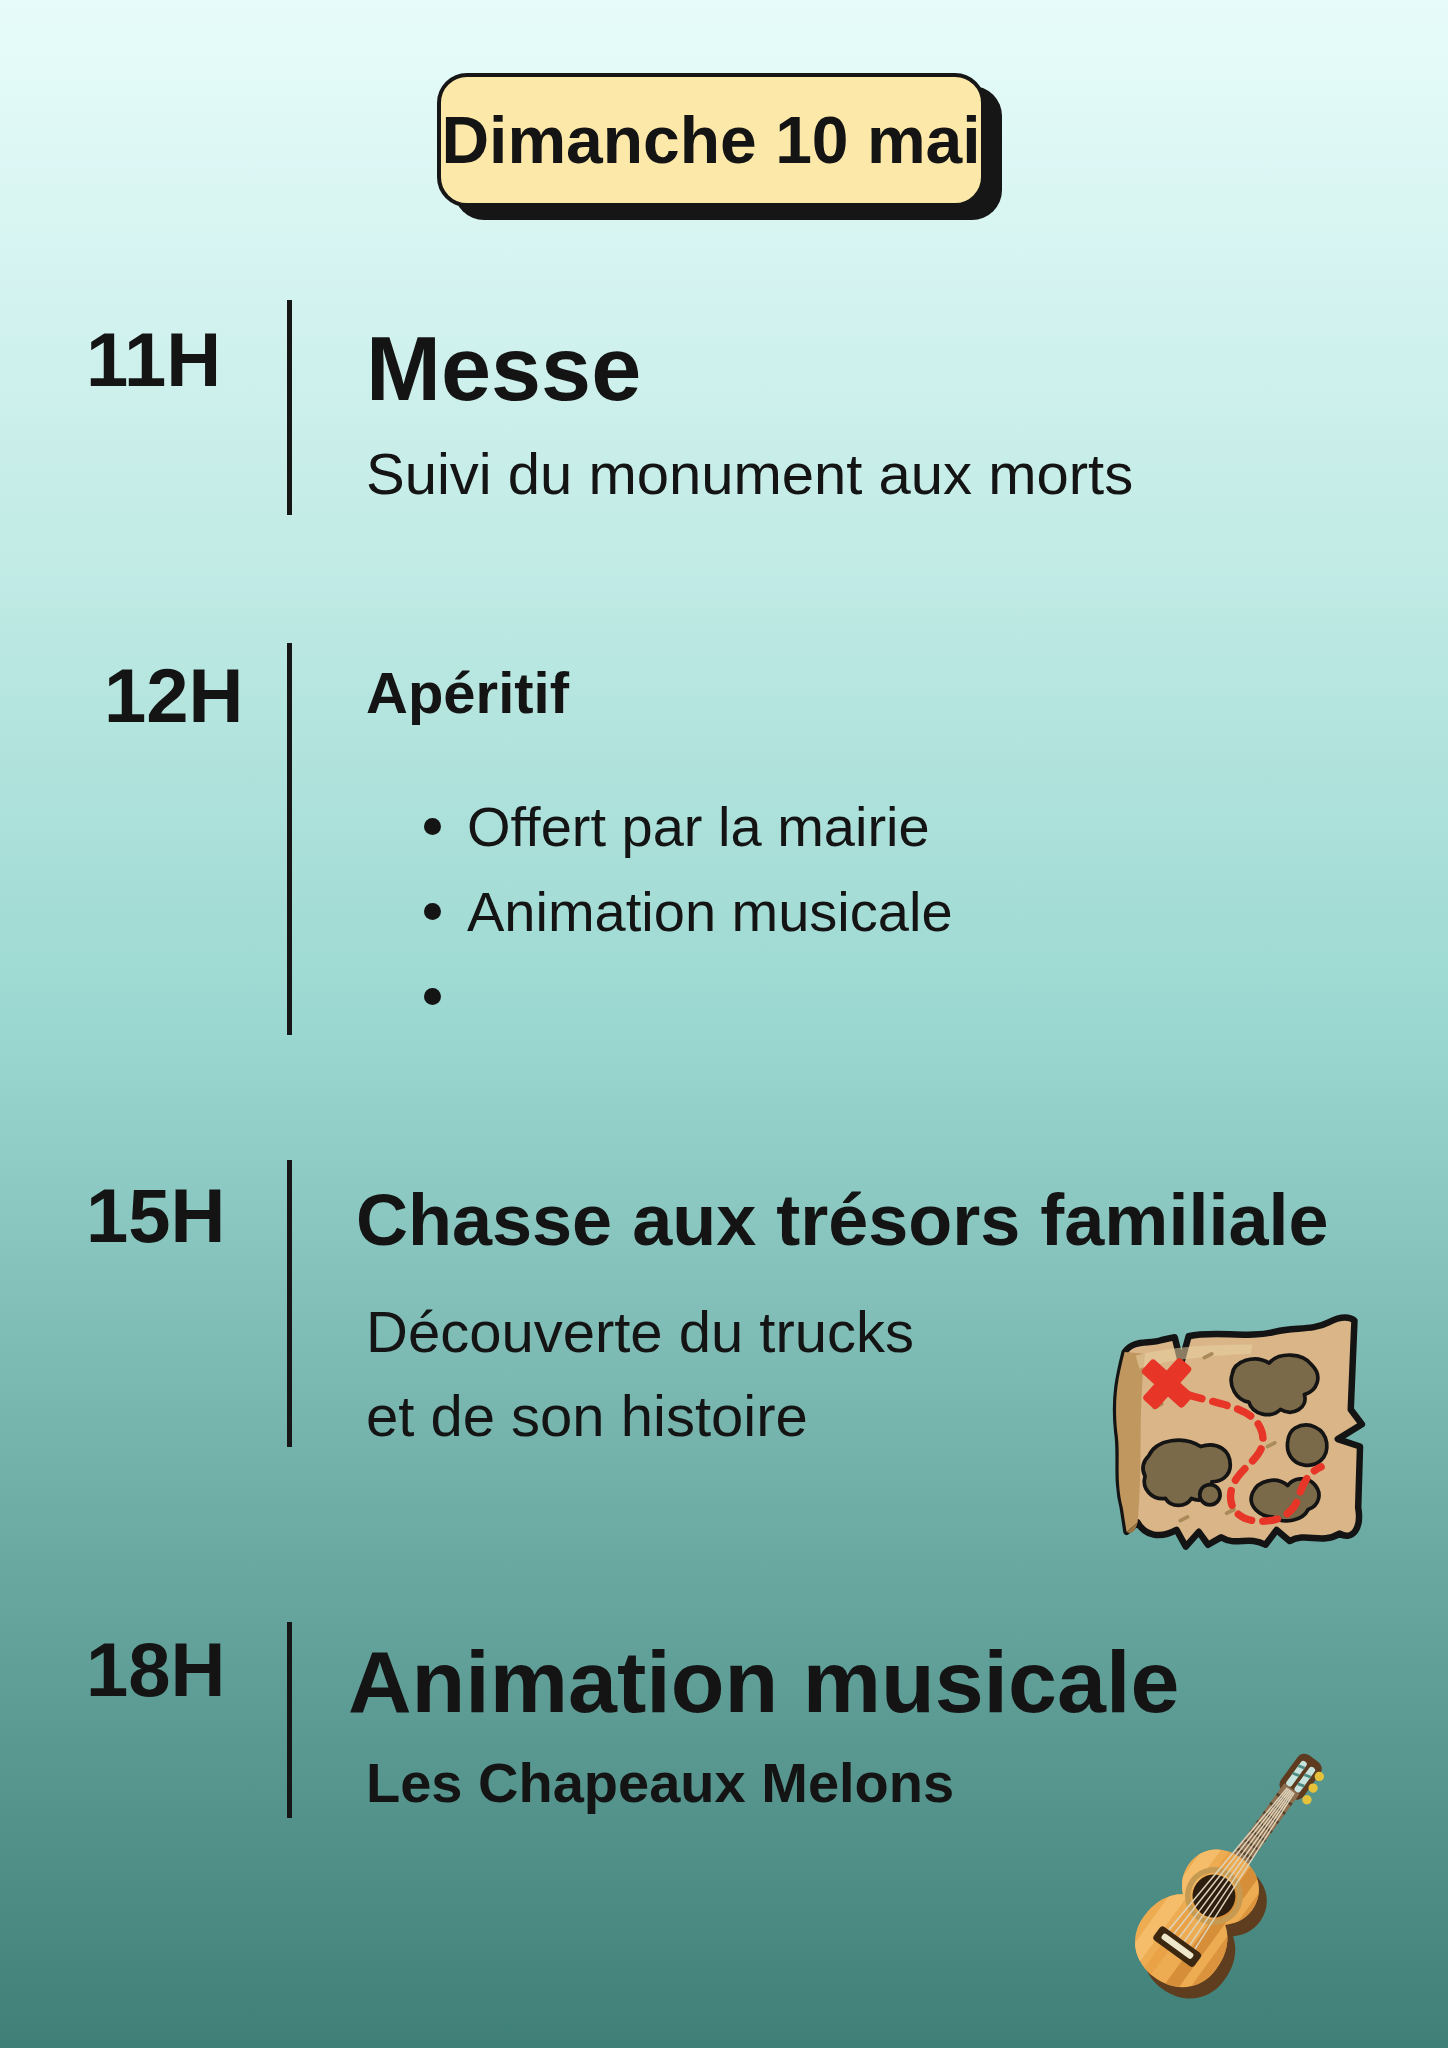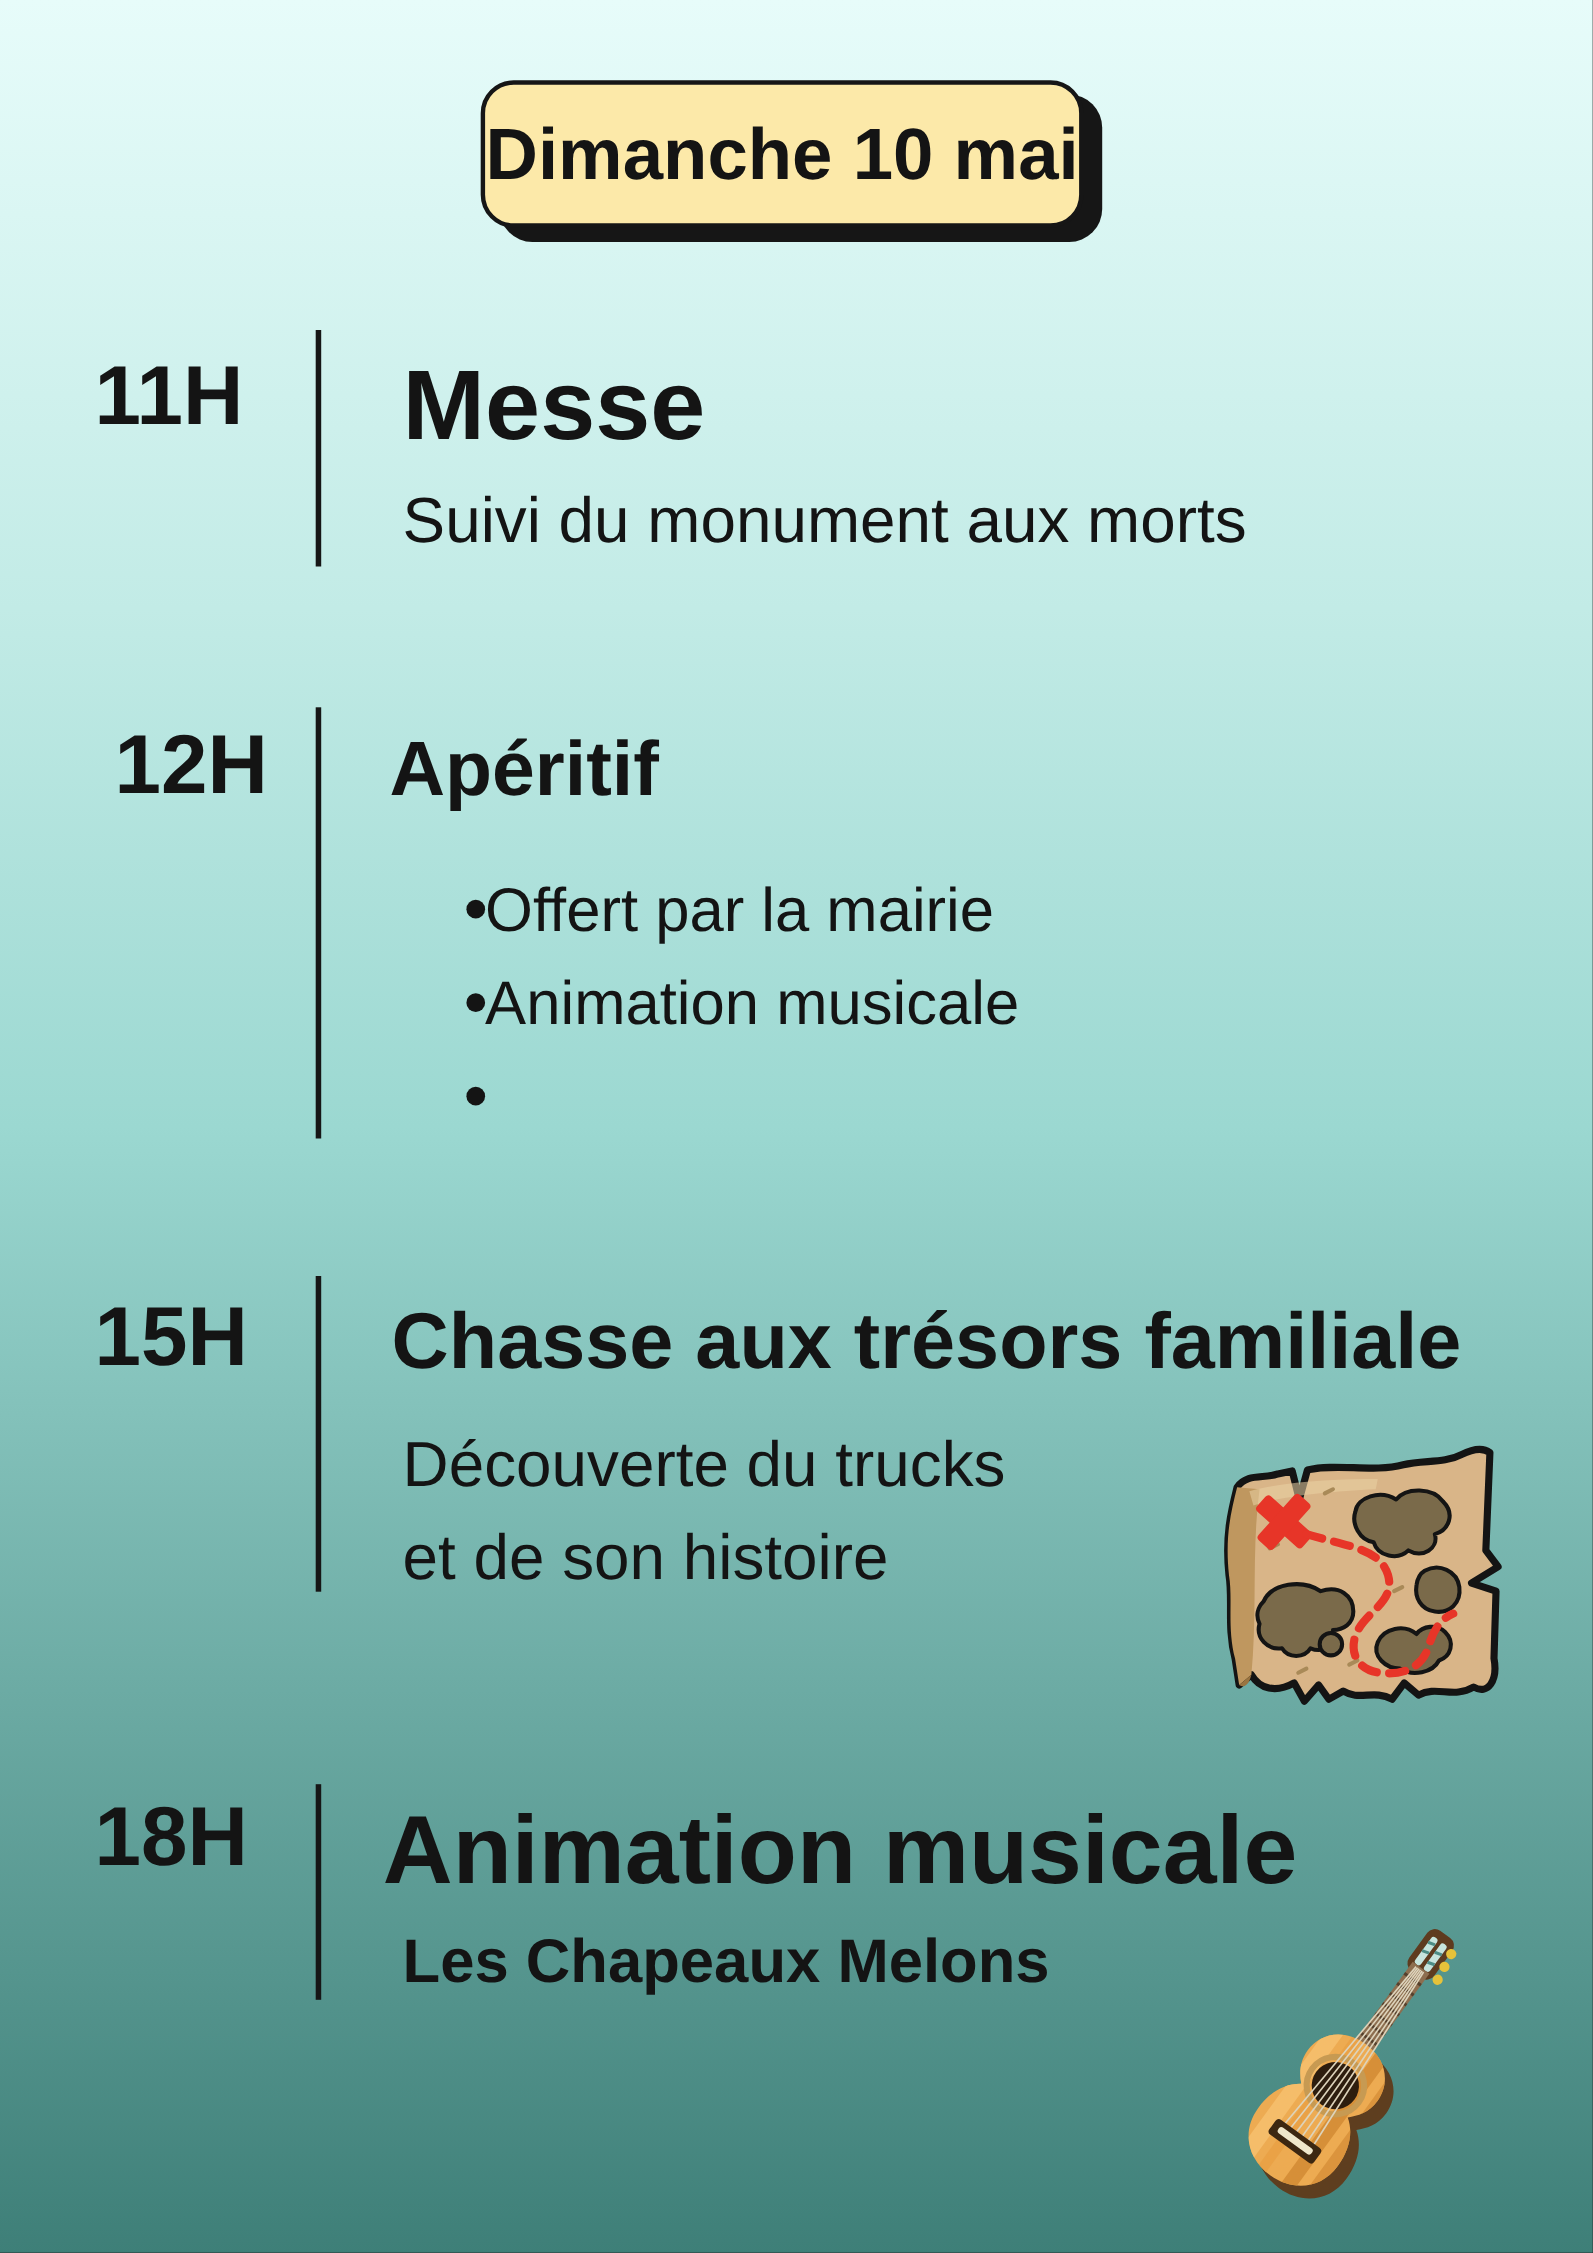--- a/index.html
+++ b/index.html
@@ -25,23 +25,23 @@
   .title{position:absolute;font-weight:bold;line-height:1;white-space:nowrap;margin-top:16px;}
   .plain{position:absolute;line-height:1;white-space:nowrap;}
   
   .s1-time{top:322px;}
   .s1-div{top:300px;height:215px;}
   .s1-title{left:366px;top:308px;font-size:90px;}
   .s1-sub{left:366px;top:445px;font-size:58px;}
   
   .s2-time{top:658px;margin-left:18px;}
   .s2-div{top:643px;height:392px;}
-  .s2-title{left:354px;top:648px;font-size:70px;}
+  .s2-title{left:366px;top:648px;font-size:58px;}
   .bullets{position:absolute;left:424px;top:784px;margin:0;padding:0;list-style:none;}
-  .bullets li{display:flex;align-items:center;height:85px;font-size:56px;white-space:nowrap;}
+  .bullets li{display:flex;align-items:center;gap:26px;height:85px;font-size:56px;white-space:nowrap;}
   .dot{width:17px;height:17px;border-radius:50%;background:#141414;flex:0 0 auto;}
   
   .s3-time{top:1178px;}
   .s3-div{top:1160px;height:287px;}
   .s3-title{left:356px;top:1168px;font-size:72px;}
   .s3-desc{left:366px;top:1290px;font-size:58px;line-height:84px;white-space:nowrap;}
   .map-illu{position:absolute;left:1095px;top:1292px;width:278px;height:272px;}
   
   .s4-time{top:1632px;}
   .s4-div{top:1622px;height:196px;}

